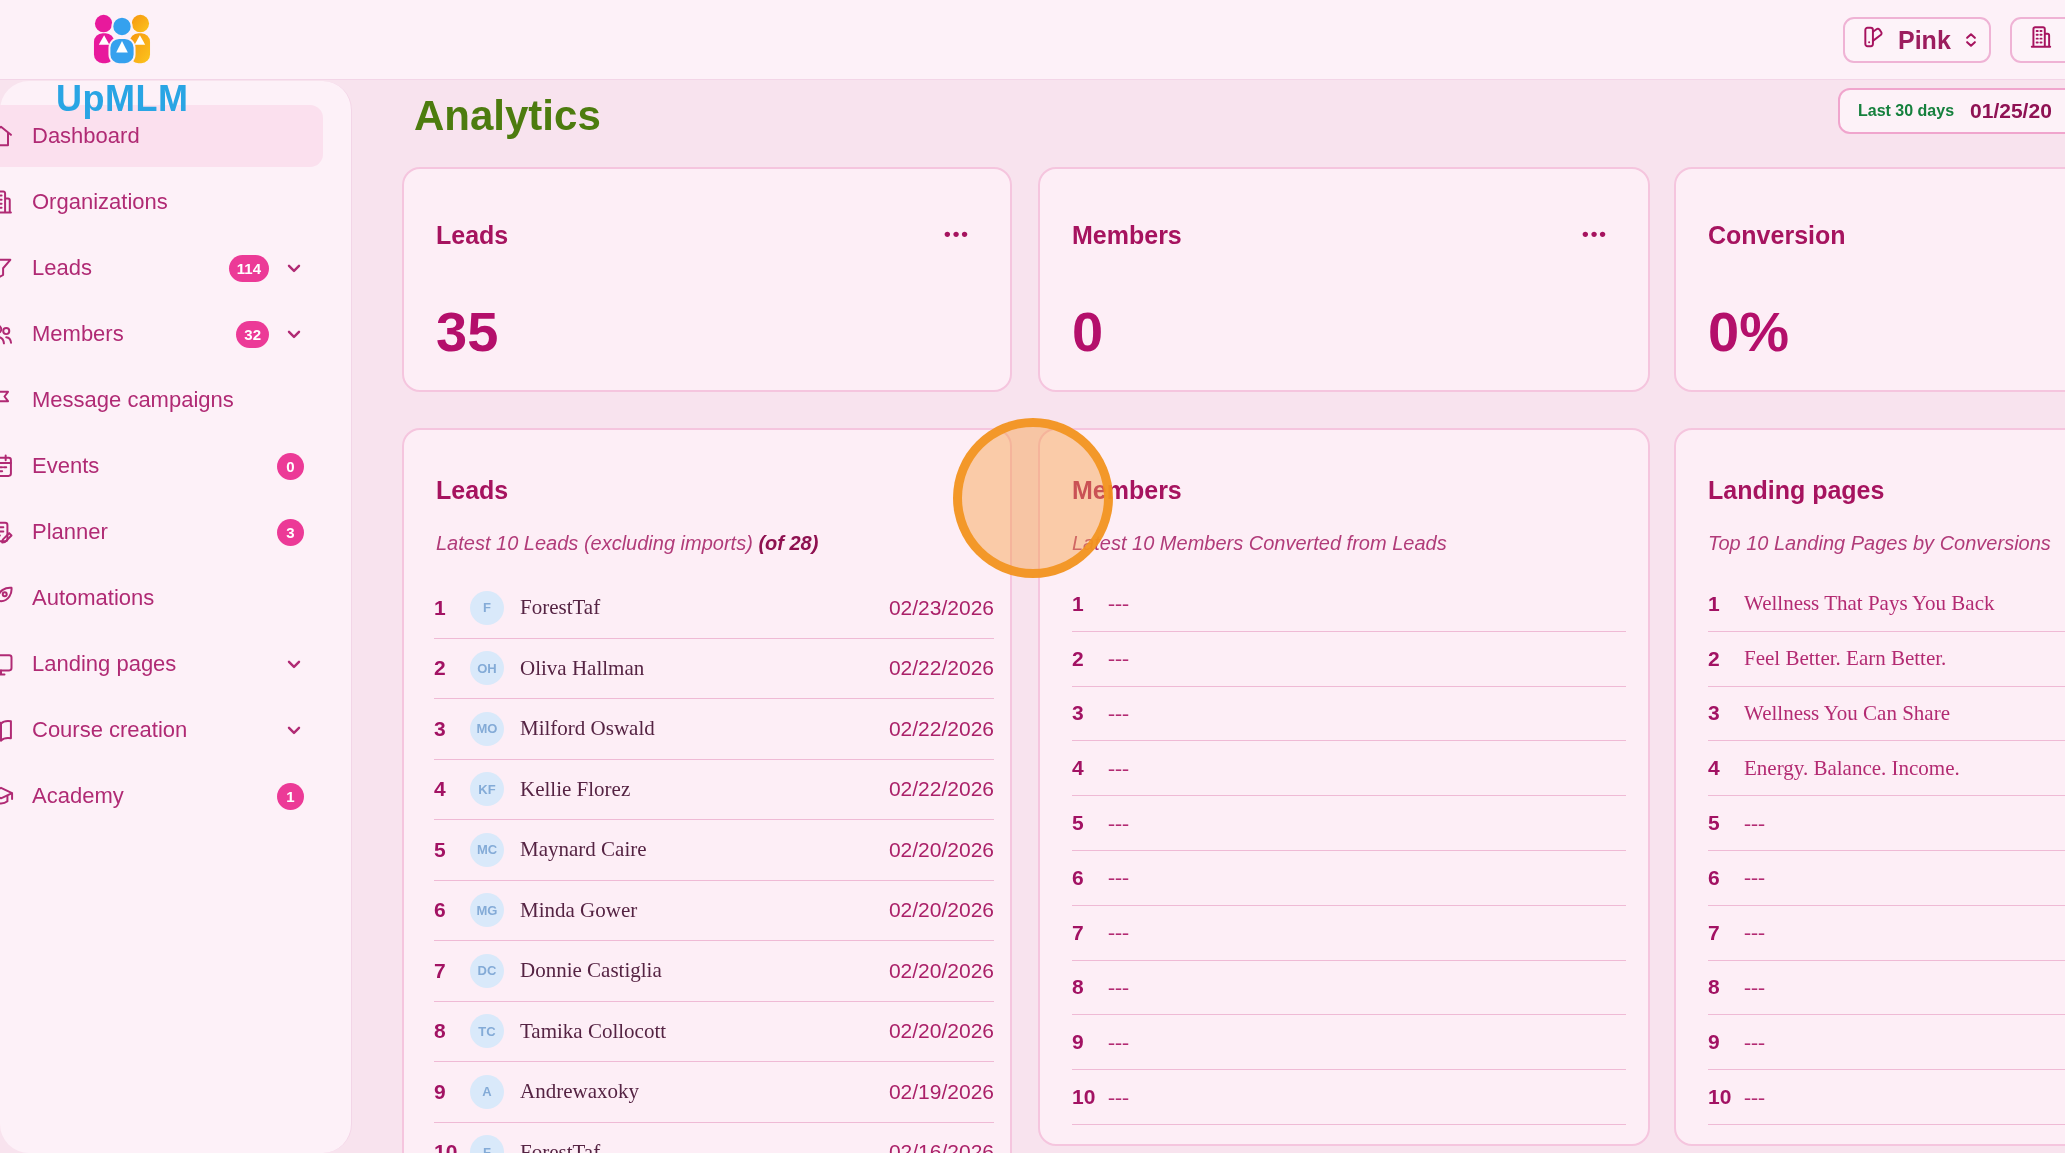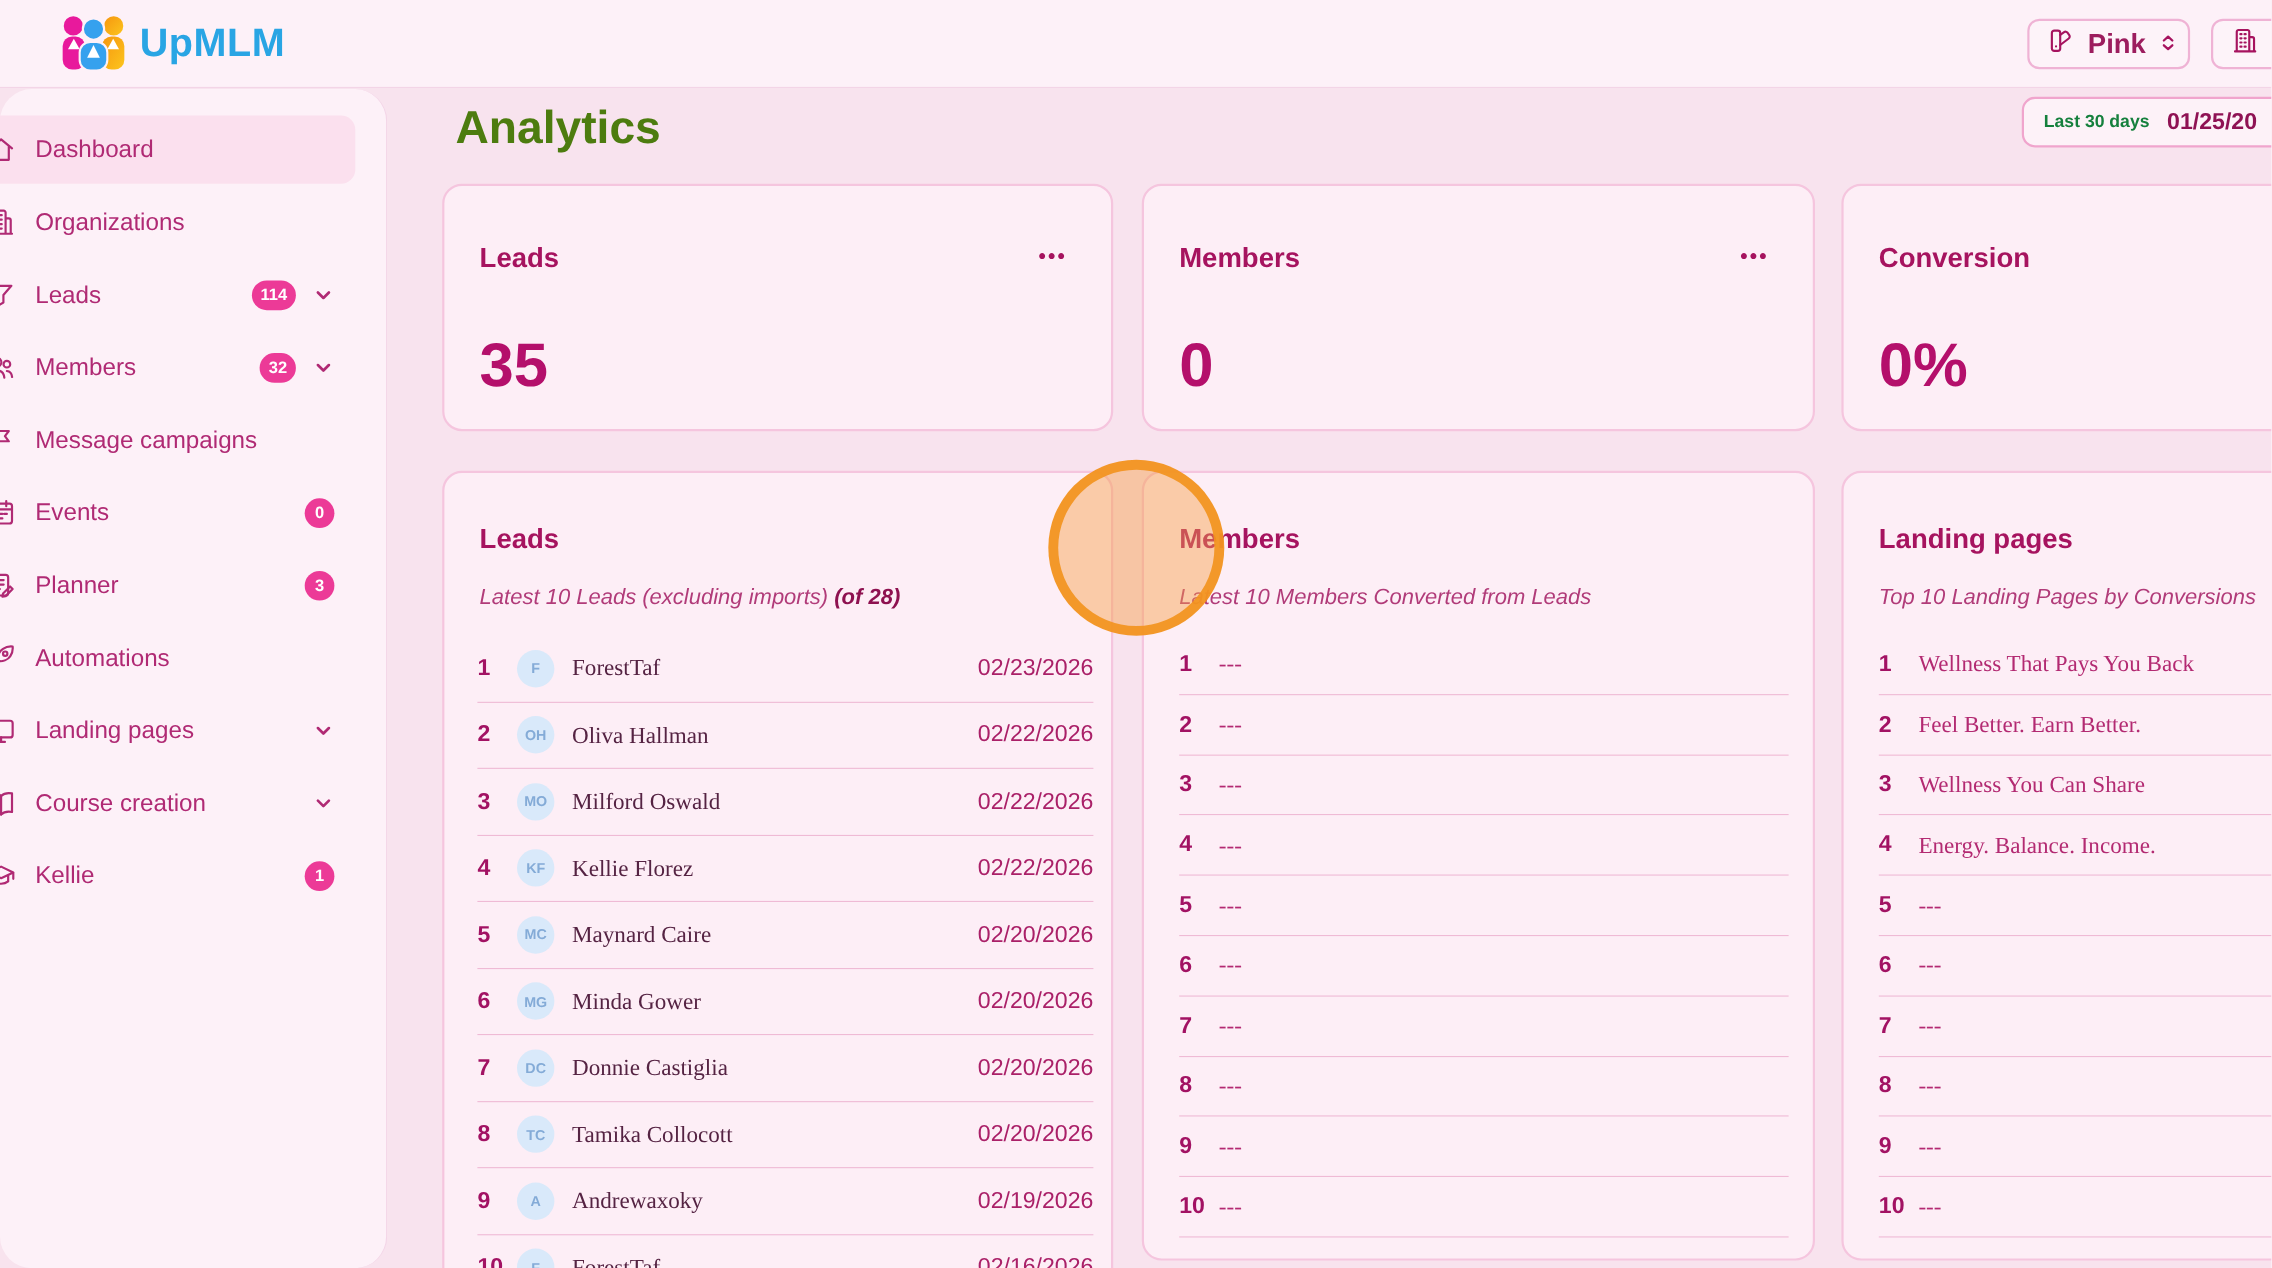--- a/index.html
+++ b/index.html
@@ -4,21 +4,21 @@
 <style>
   * { margin:0; padding:0; box-sizing:border-box; }
   html,body { width:2065px; height:1153px; overflow:hidden; }
   .app {
     position:relative; width:2065px; height:1153px; overflow:hidden;
     background:#f8e3ee; font-family:"Liberation Sans", sans-serif;
   }
   
   .topbar { position:absolute; left:0; top:0; width:2065px; height:80px;
     background:#fdf1f8; border-bottom:1px solid #f3d5e7; z-index:5; }
-  .logo { position:absolute; left:56px; top:13px; display:flex; align-items:center; gap:13px; cursor:pointer; }
+  .logo { position:absolute; left:56px; top:13px; display:flex; align-items:center; gap:13px; cursor:pointer;flex-direction:column; }
   .logo-icon svg { display:block; width:58px; height:52px; }
   .logo-text { font-size:36px; font-weight:700; color:#29a5e4; letter-spacing:.5px; }
   .top-btn { position:absolute; top:17px; height:46px; border:2px solid #efb3d5; border-radius:11px;
     background:#fdf3f9; display:flex; align-items:center; gap:11px; padding:0 16px;
     color:#9c1d5e; font-size:25px; font-weight:600; cursor:pointer; }
   .btn-theme { left:1843px; width:148px; }
   .btn-org { left:2010px; width:130px; }
   .top-btn svg { width:26px; height:26px; color:#a6135f; }
   .updown svg { width:18px; height:18px; }
   
@@ -263,21 +263,21 @@
           </svg>
         </span>
       </div>
       <div class="nav-item">
         <span class="nav-icon">
           <svg viewBox="0 0 24 24" fill="none" stroke="currentColor" stroke-width="1.7" stroke-linecap="round" stroke-linejoin="round">
             <path d="M2.5 9.5 12 5l9.5 4.5L12 14 2.5 9.5Z"></path>
             <path d="M6.5 12v4.5c3 2.5 8 2.5 11 0V12M21.5 10v4.5"></path>
           </svg>
         </span>
-        <span class="nav-label">Kellie</span>
+        <span class="nav-label">Academy</span>
         <span class="nav-spacer"></span>
         <span class="nav-badge">1</span>
 
       </div>
     </nav>
 
   <h1 class="page-title">Analytics</h1>
   <div class="date-filter">
     <span class="date-filter-label">Last 30 days</span>
     <span class="date-filter-value">01/25/20</span>

